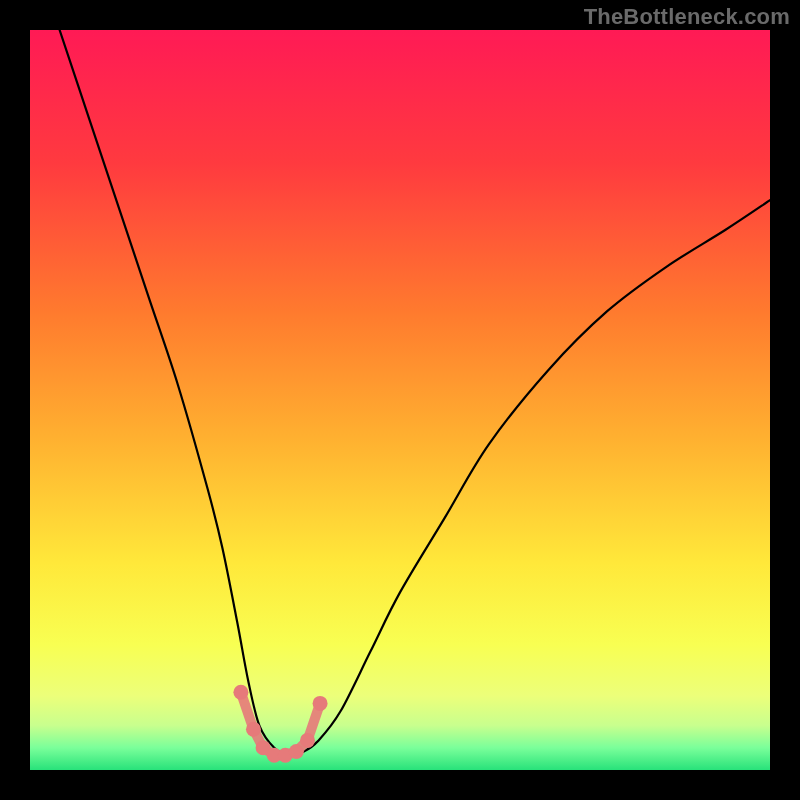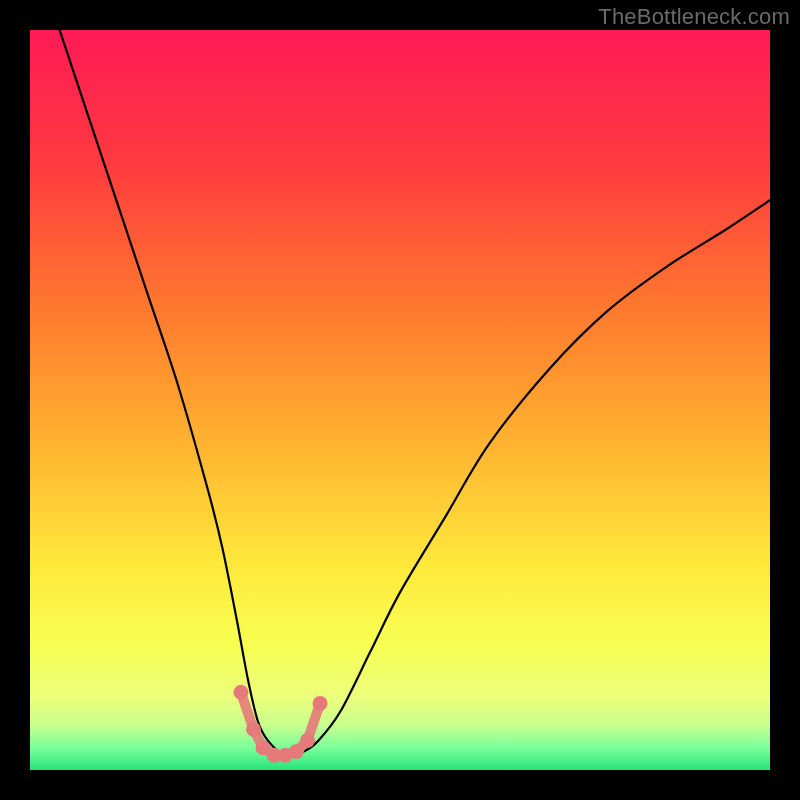--- a/index.html
+++ b/index.html
@@ -39,21 +39,21 @@
     top: 0;
     width: 740px;
     height: 740px;
   }
   .watermark {
     position: absolute;
     top: 4px;
     right: 10px;
     font-family: Arial, Helvetica, sans-serif;
     font-size: 22px;
-    font-weight: 400;
+    font-weight: 700;
     color: #6a6a6a;
     letter-spacing: 0.2px;
   }
 </style>
 </head>
 <body>
 
 <div class="frame">
 
   <div class="watermark">TheBottleneck.com</div>

